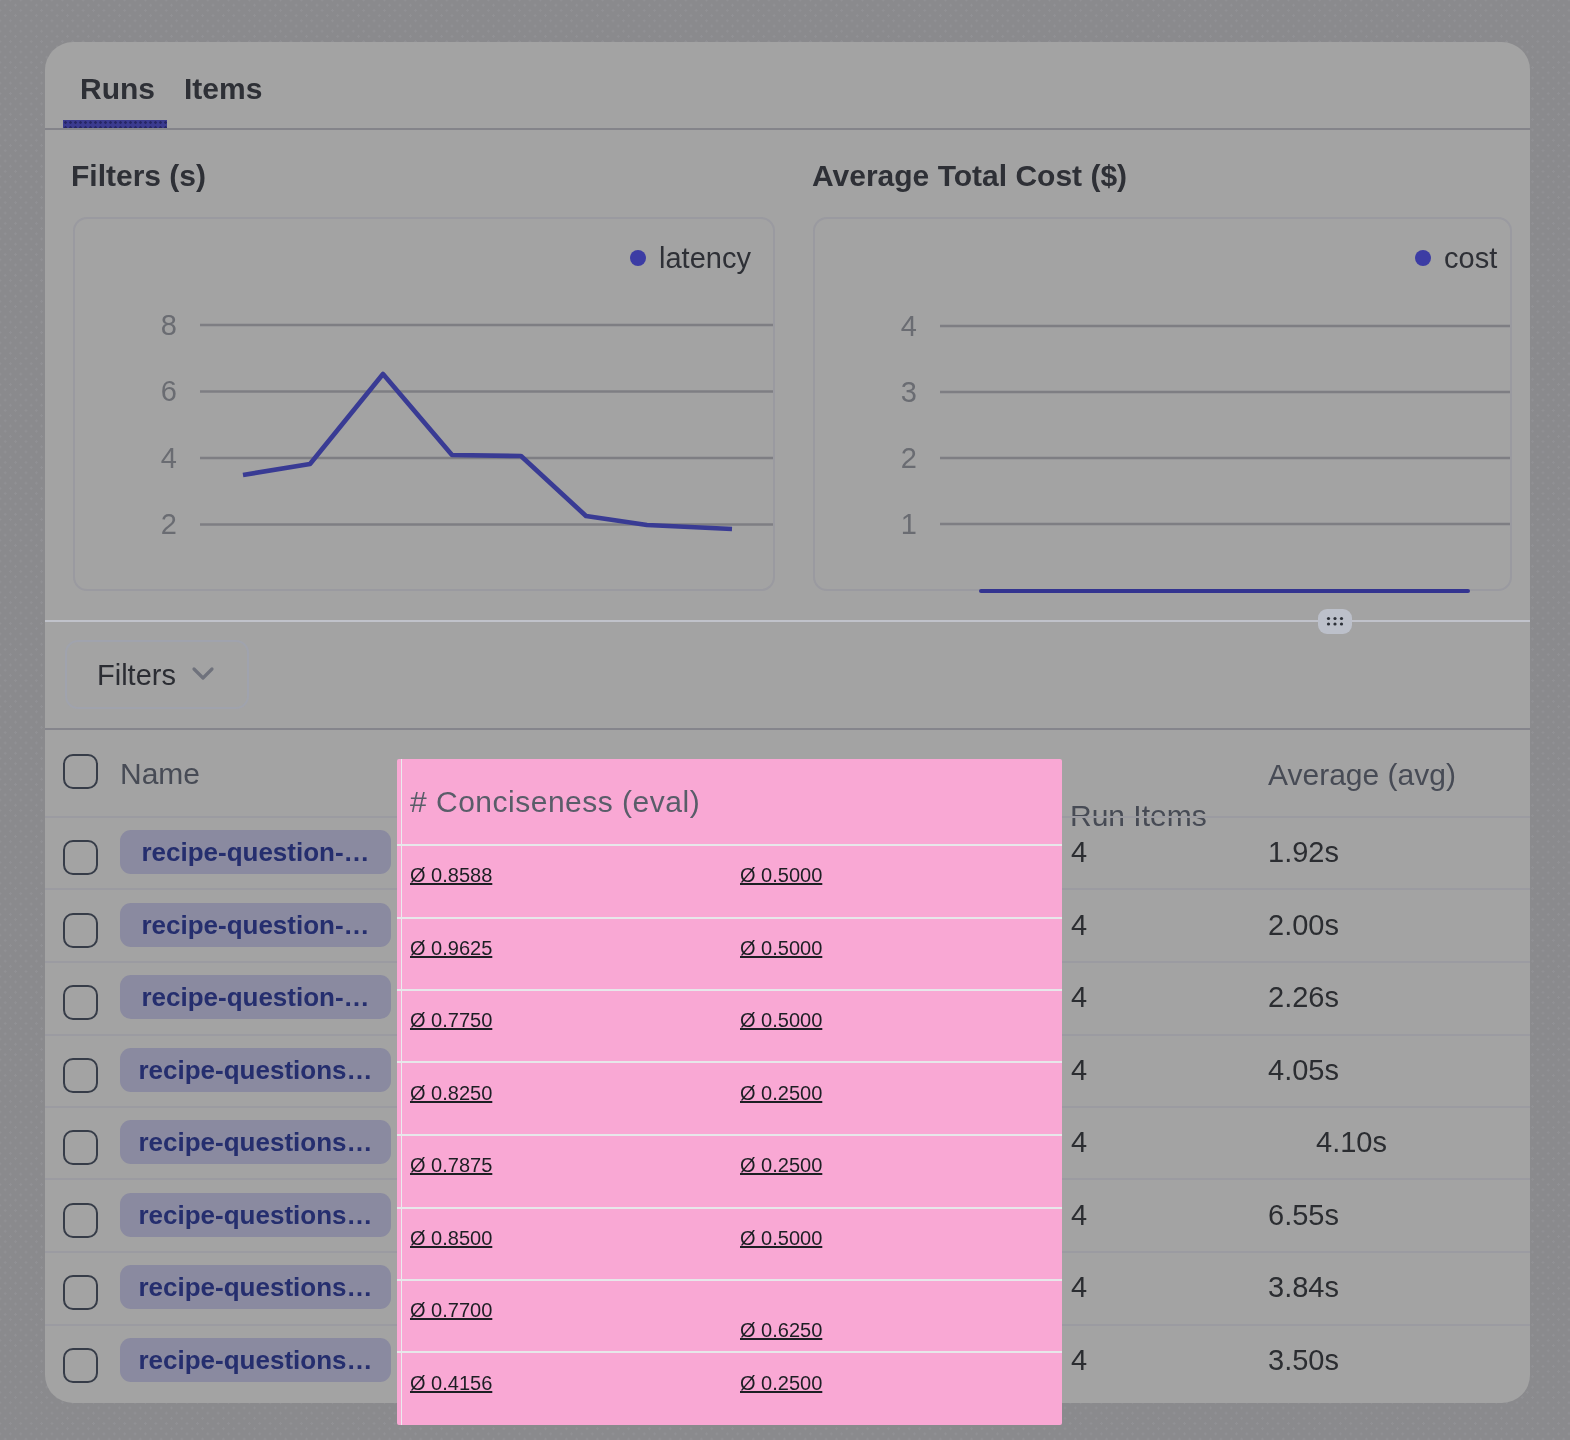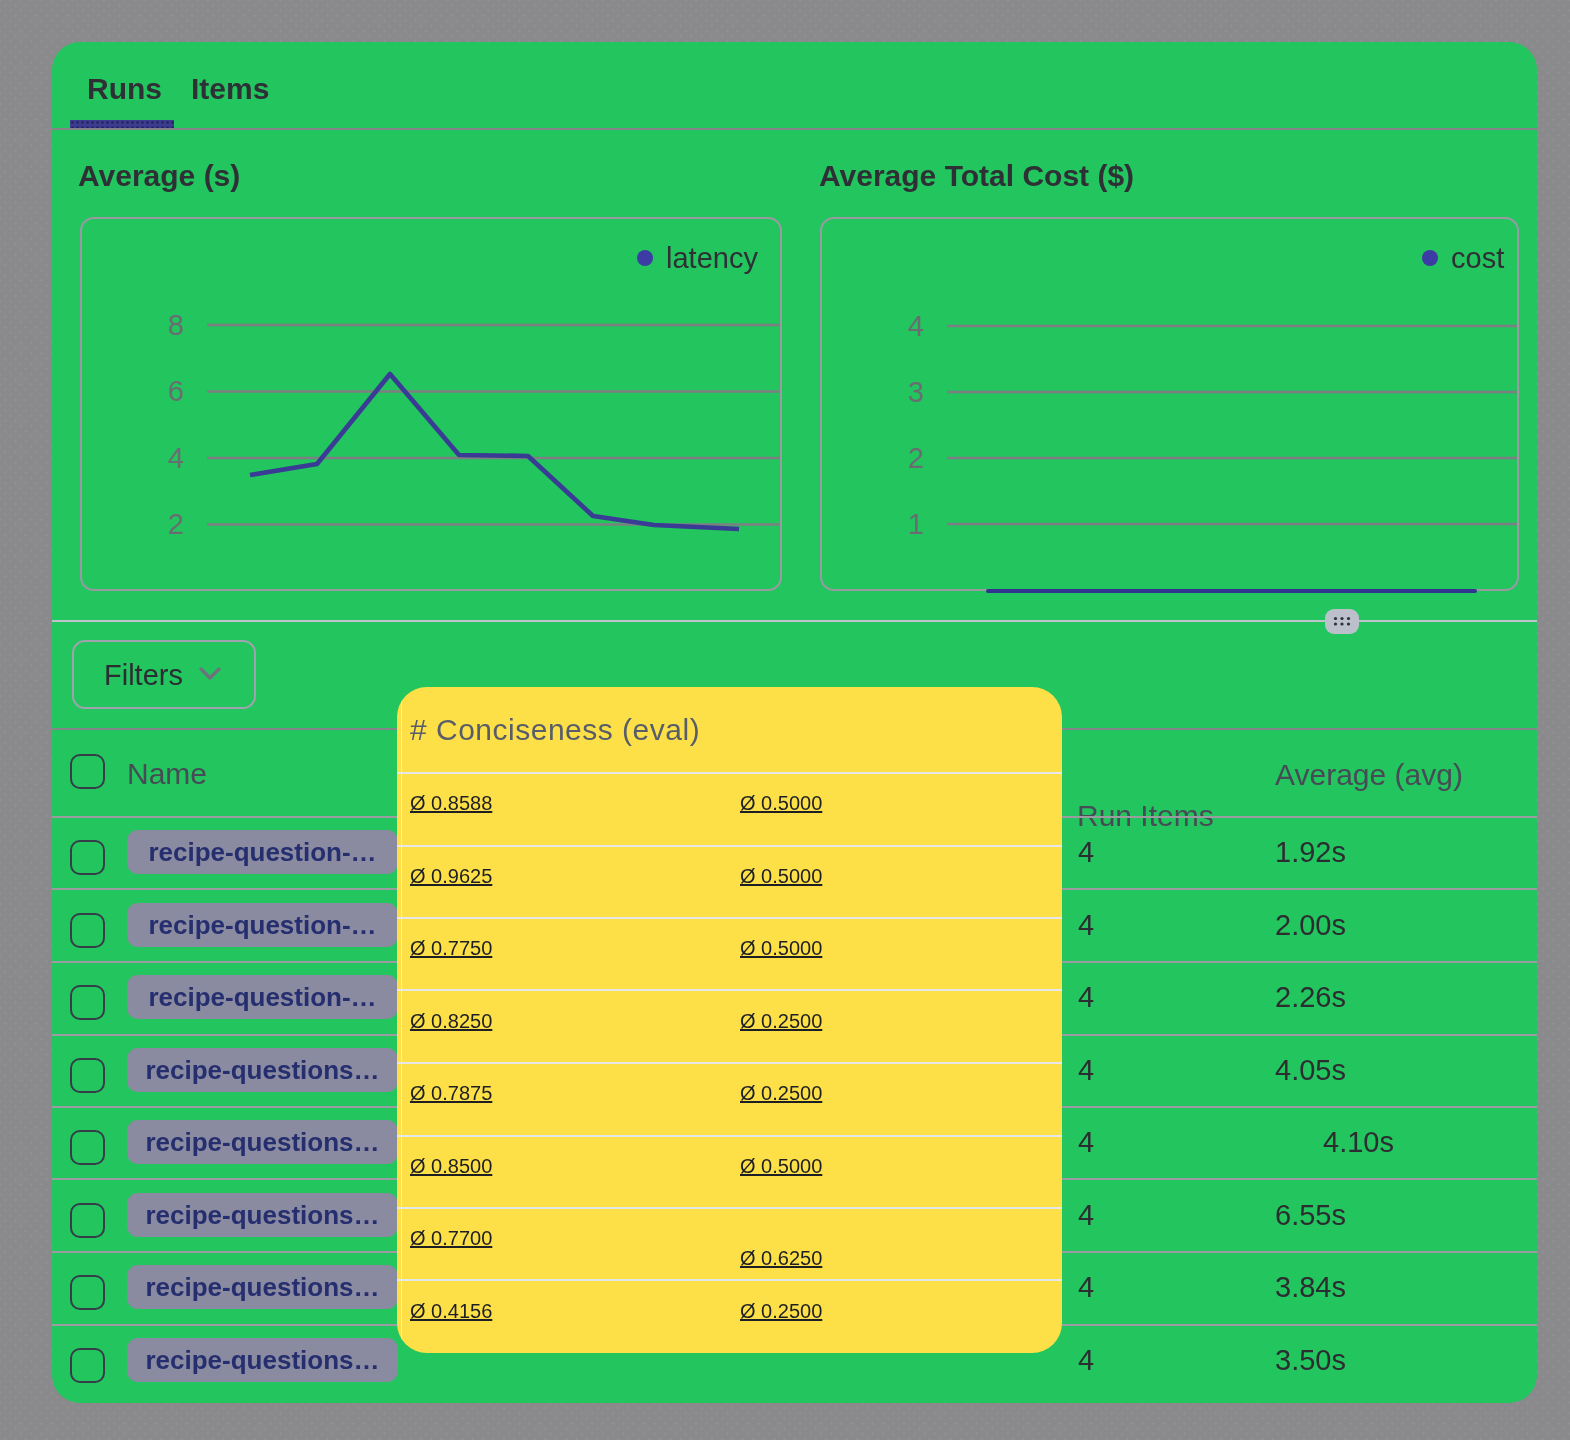--- a/index.html
+++ b/index.html
@@ -1,55 +1,55 @@
 <!DOCTYPE html>
 <html><head>
 <meta charset="utf-8">
 <style>
   * { margin:0; padding:0; box-sizing:border-box; }
   html,body { width:1570px; height:1440px; overflow:hidden; }
   body { background-color:#8a8a8d; background-image: radial-gradient(circle, rgba(235,235,248,0.07) 1px, transparent 1.25px), radial-gradient(circle, rgba(235,235,248,0.07) 1px, transparent 1.25px); background-size:10.4px 10.4px; background-position:0 0, 5.2px 5.2px; font-family:"Liberation Sans", sans-serif; position:relative; }
   .card {
-    position:absolute; left:52px; top:42px; width:1485px; height:1361px;
-    background:#22c55e; border-radius:28px;
+    position:absolute; left:45px; top:42px; width:1485px; height:1361px;
+    background:#a3a3a3; border-radius:28px;
   }
   .tabtxt { position:absolute; font-size:30px; font-weight:600; color:#2e3036; }
   .underline { position:absolute; left:18px; top:78px; width:104px; height:8px; background:#3b3b90;
     background-image: radial-gradient(circle, rgba(15,15,50,.45) 1.2px, transparent 1.5px);
     background-size:5px 5px; }
   .tabborder { position:absolute; left:0; top:86px; width:100%; height:2px; background:#84848a; }
   .sectitle { position:absolute; font-size:30px; font-weight:600; color:#2e3036; }
   .chartbox { position:absolute; border:2px solid #9a9aa0; border-radius:14px; }
   .divider { z-index:4; position:absolute; left:0; top:578px; width:100%; height:2px; background:#c0c2ca; }
   .pill { z-index:4; position:absolute; left:1273px; top:567px; width:34px; height:25px; background:#bcc0ca; border-radius:9px; }
   .filters { position:absolute; left:20px; top:598px; width:184px; height:69px; border:2px solid #a0a3ad;
     border-radius:13px; color:#2b2d33; font-size:29px; font-weight:500; }
   .filters span { position:absolute; left:30px; top:17px; }
   .tabletop { position:absolute; left:0; top:686px; width:100%; height:2px; background:#85858c; }
   .th { position:absolute; font-size:30px; font-weight:500; color:#474b55; }
   .cb { position:absolute; left:18px; width:35px; height:35px; border:2.5px solid #363c48; border-radius:10px; }
   .rowsep { position:absolute; left:0; width:100%; height:2px; background:#9b9ba1; }
   .badge { position:absolute; left:75px; width:271px; height:44px; background:#8a8aa0; border-radius:11px;
     text-align:center; line-height:44px; font-size:26px; font-weight:700; color:#252e6e; }
   .val { position:absolute; font-size:29px; color:#2b2d31; }
-  .spot { z-index:5; position:absolute; left:397px; top:687px; width:665px; height:666px; background:#fde047; border-radius:30px; overflow:hidden; }
+  .spot { z-index:5; position:absolute; left:397px; top:759px; width:665px; height:666px; background:#f9a8d4; border-radius:2px; overflow:hidden; }
   .spot .vline { position:absolute; left:4px; top:0; width:1px; height:100%; background:#ebebee; }
   .spot .hsep { position:absolute; left:0; width:100%; height:2px; background:#e7e7ea; }
   .spot .sh { position:absolute; font-size:30px; font-weight:500; color:#595d69; letter-spacing:0.5px; }
   .spot .sv { position:absolute; font-size:20px; color:#1d1f24;text-decoration:underline; }
 </style>
 </head>
 <body>
 <div class="card">
   <div class="tabtxt" style="left:35px; top:30px;">Runs</div>
   <div class="tabtxt" style="left:139px; top:30px;">Items</div>
   <div class="underline"></div>
   <div class="tabborder"></div>
 
-  <div class="sectitle" style="left:26px; top:117px;">Average (s)</div>
+  <div class="sectitle" style="left:26px; top:117px;">Filters (s)</div>
   <div class="sectitle" style="left:767px; top:117px;">Average Total Cost ($)</div>
 
   <div class="chartbox" style="left:28px; top:175px; width:702px; height:374px;">
     <svg width="698" height="370" viewBox="0 0 698 370">
       <g stroke="#7e7e83" stroke-width="2.5">
         <line x1="125" y1="106" x2="698" y2="106"></line>
         <line x1="125" y1="172.5" x2="698" y2="172.5"></line>
         <line x1="125" y1="239" x2="698" y2="239"></line>
         <line x1="125" y1="305.5" x2="698" y2="305.5"></line>
       </g>

